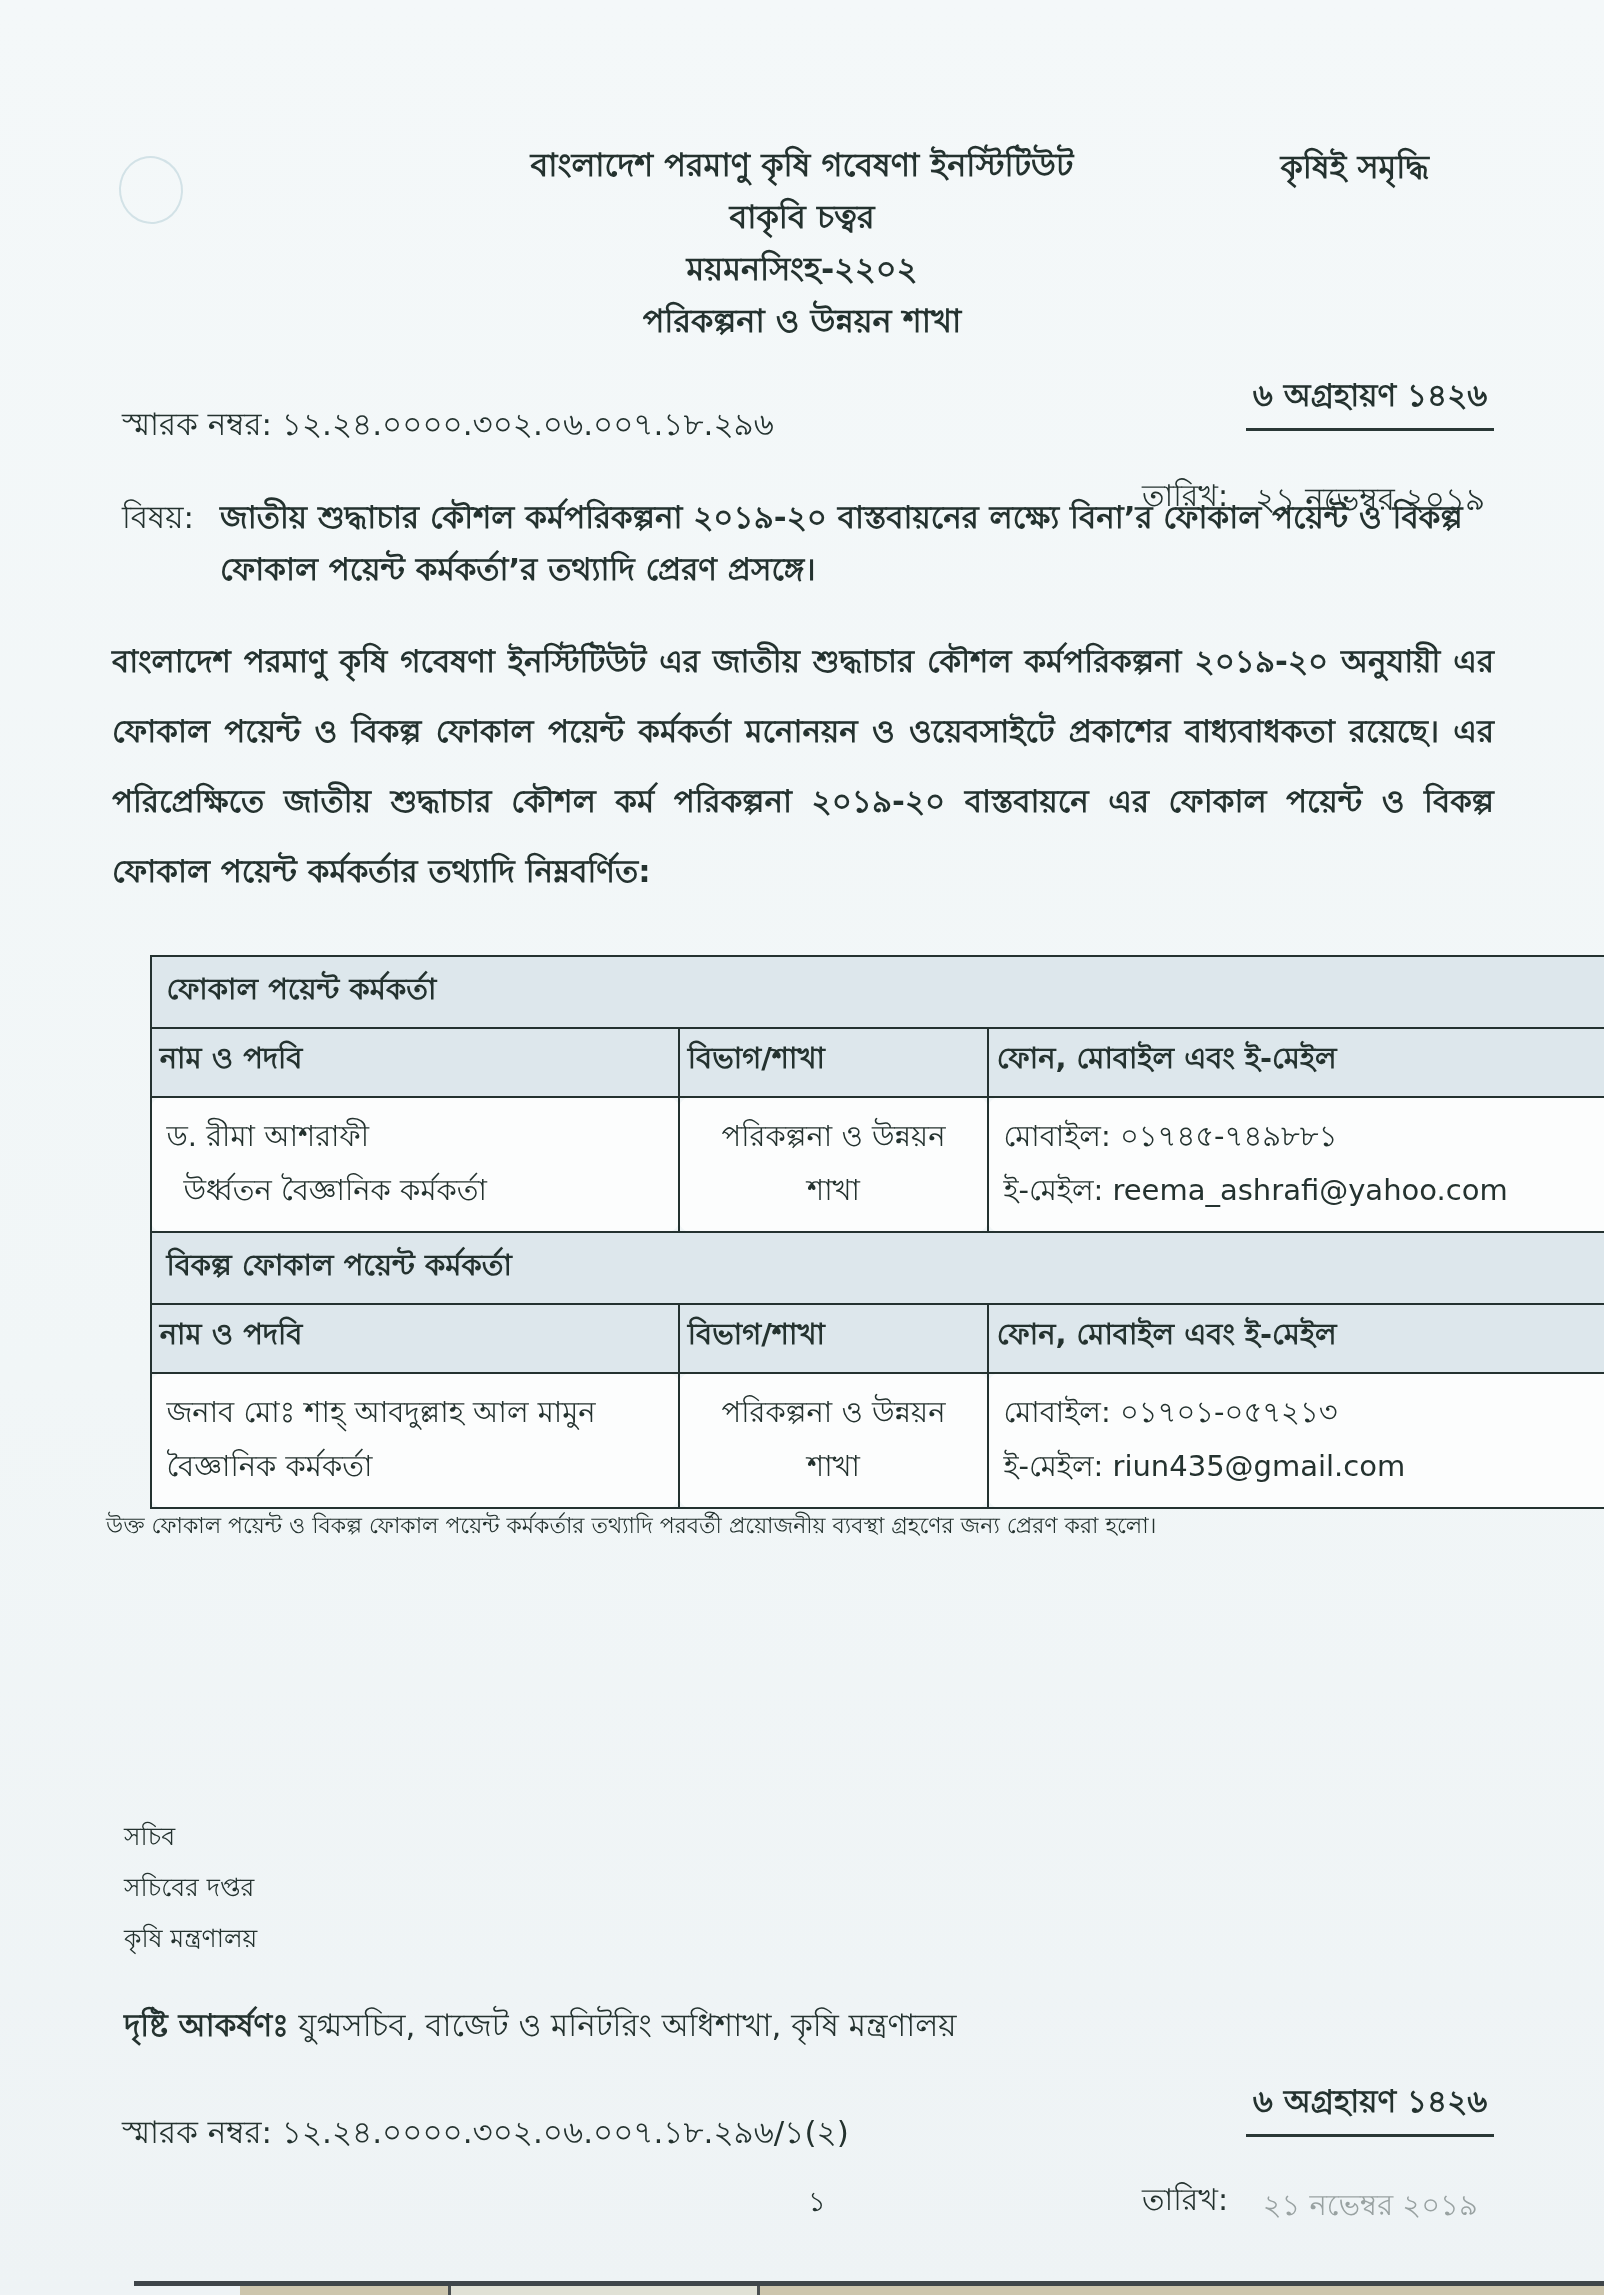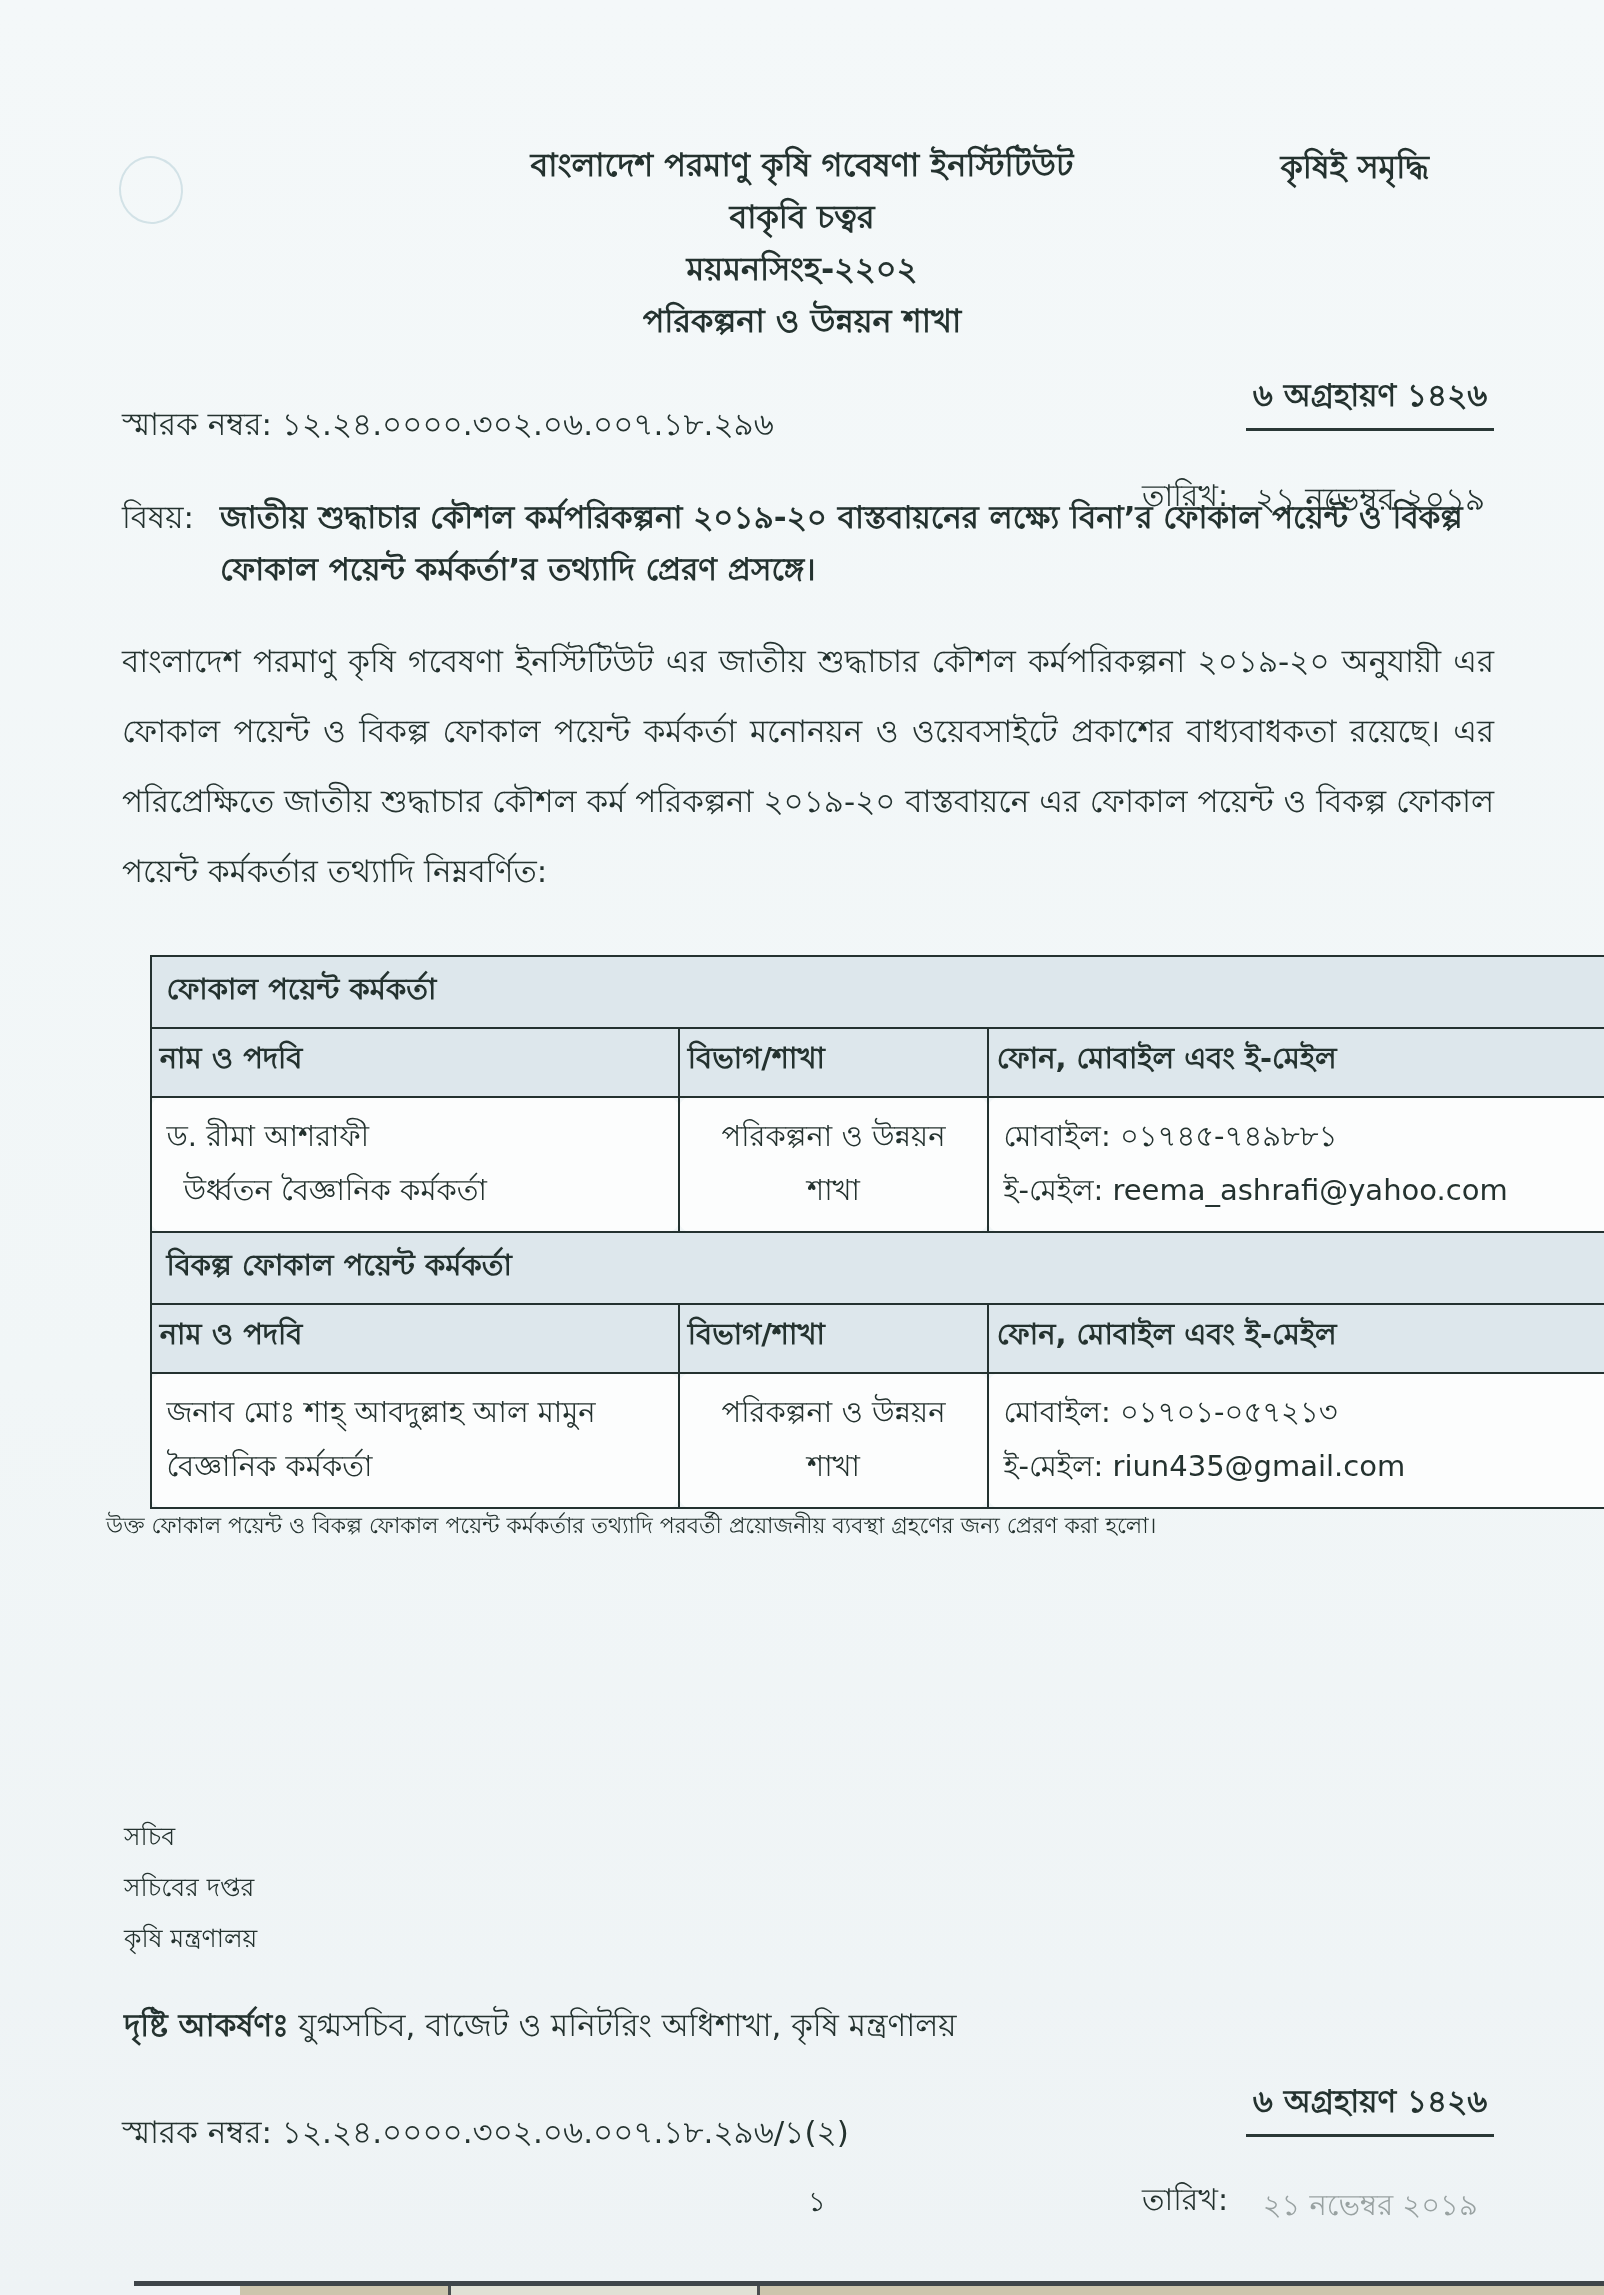--- a/index.html
+++ b/index.html
@@ -33,22 +33,22 @@
   .date-block .label{font-size:30px;padding-bottom:3.9px;}
   .date-stack{display:flex;flex-direction:column;align-items:center;gap:19px;}
   .date-top{font-size:31px;font-weight:bold;padding:0 6.5px 5.2px 6.5px;border-bottom:3.9px solid #2a3836;}
   .date-bottom{font-size:31px;margin-top:25px;white-space:nowrap;}
   
   .subject{position:absolute;top:491px;left:122px;right:111px;display:flex;font-size:31px;line-height:52px;}
   .subject .label{flex:0 0 98px;}
   .subject .text{font-weight:bold;text-align:left;}
   
   .body-par{
-    position:absolute;top:626px;left:122px;right:110px;
-    font-size:31px;line-height:70px;text-align:justify;
+    position:absolute;top:626px;left:112px;right:110px;
+    font-size:31px;line-height:70px;text-align:justify;font-weight:bold;
   }
   
   table.focal{
     position:absolute;top:955px;left:150px;
     width:1502px;border-collapse:collapse;
     font-size:29px;
   }
   table.focal td,table.focal th{border:2.6px solid #243230;}
   tr.section-head td{
     background:#dde7ec;font-weight:bold;text-align:left;

